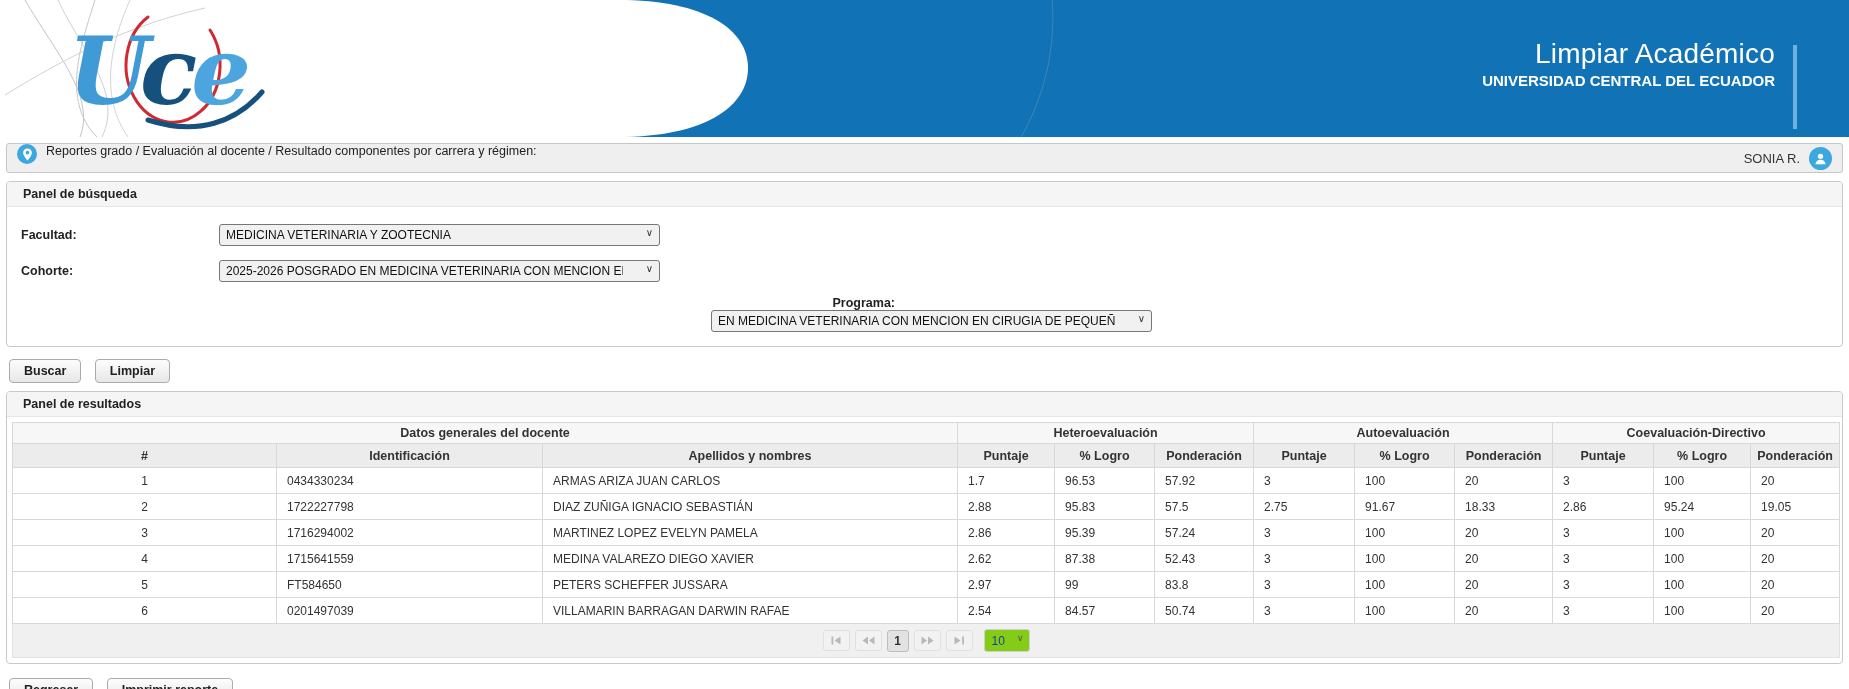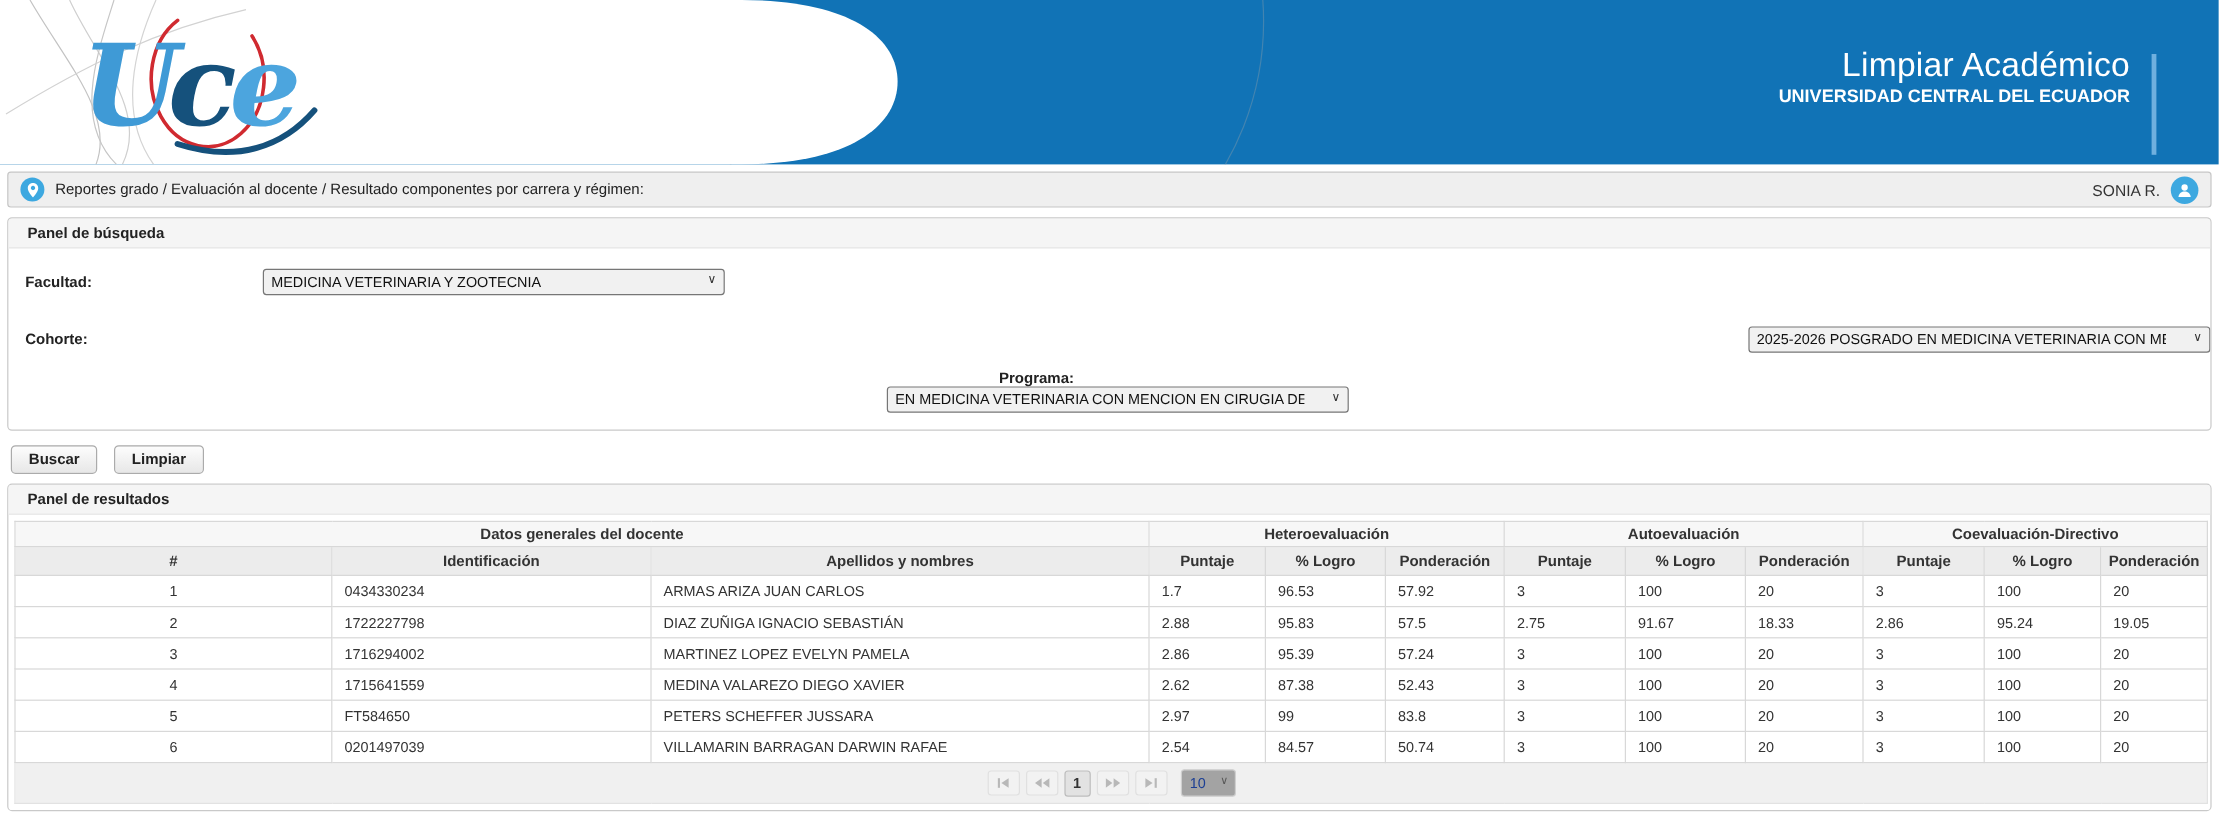--- a/index.html
+++ b/index.html
@@ -9,40 +9,40 @@
   
   .app-header { position:relative; height:137px; background:#1173B6; overflow:hidden; }
   .logo-svg { position:absolute; left:0; top:0; }
   .header-titles { position:absolute; right:74px; top:38px; text-align:right; color:#fff; }
   .sys-title { font-size:28px; font-weight:400; letter-spacing:0.2px; line-height:1.15; }
   .sys-sub { font-size:15px; font-weight:700; margin-top:2px; }
   .header-divider { position:absolute; right:52px; top:45px; width:4px; height:84px; background:#6FB0DF; }
 
   
   .breadcrumb-bar { margin:6px 6px 0 6px; height:30px; background:#efefef;
-    border:1px solid #c6c6c6; border-radius:3px; display:flex; align-items:center; padding:0 10px; }
+    border:1px solid #c6c6c6; border-radius:3px; display:flex; padding:0 10px; }
   .crumb-icon { width:20px; height:20px; border-radius:50%; background:#3DA8E0; display:flex;
     align-items:center; justify-content:center; margin-right:9px; flex:0 0 auto; }
   .breadcrumb-text { font-size:12.5px; color:#222; }
   .bc-right { margin-left:auto; display:flex; align-items:center; gap:9px; }
   .user-name { font-size:13px; color:#333; }
   .user-icon { width:23px; height:23px; border-radius:50%; background:#3DA8E0; display:flex;
     align-items:center; justify-content:center; }
 
   
   .panel { margin:8px 6px 0 6px; border:1px solid #c9c9c9; border-radius:4px; background:#fff; overflow:hidden; }
   .panel-header { background:#f5f5f5; border-bottom:1px solid #e6e6e6; padding:5px 0 5px 16px;
     font-size:12.5px; font-weight:bold; color:#222; }
 
   
   .form-body { padding:8px 0 14px 0; }
   .form-row { display:flex; align-items:center; margin-top:9px; padding-left:14px; }
   .form-label { width:198px; font-size:12.5px; font-weight:bold; color:#222; }
   .select-wrap { position:relative; display:inline-block; }
-  select { -webkit-appearance:none; appearance:none; width:385px; height:22px;
+  select { -webkit-appearance:none; appearance:none; width:441px; height:22px;
     border:1px solid #767676; border-radius:3px; background:#f1f1f1; font-size:12px;
     font-family:"Liberation Sans", sans-serif; color:#111; padding:0 36px 0 6px; }
   .select-wrap::after { content:"∨"; position:absolute; right:7px; top:3px; font-size:10px;
     color:#333; pointer-events:none; }
 
   .btn-row { margin:12px 6px 0 9px; }
   .btn { display:inline-block; border:1px solid #ababab; border-radius:4px;
     background:linear-gradient(#fdfdfd,#e7e7e7); font-size:12.5px; font-weight:bold;
     color:#222; padding:4px 14px; margin-right:9px; cursor:pointer;
     font-family:"Liberation Sans", sans-serif; }
@@ -58,21 +58,21 @@
   tbody td.center { text-align:center; }
   tfoot td { background:#f0f0f0; height:34px; border:1px solid #e2e2e2; }
   .pager { display:flex; align-items:center; justify-content:center; gap:5px; }
   .pg-btn { width:27px; height:21px; background:#f2f2f2; border:1px solid #e0e0e0;
     border-radius:3px; display:flex; align-items:center; justify-content:center; cursor:pointer; }
   .pg-btn svg { display:block; }
   .pg-current { width:22px; height:22px; background:#e2e2e2; border:1px solid #bdbdbd;
     border-radius:3px; display:flex; align-items:center; justify-content:center;
     font-size:12px; font-weight:bold; color:#333; cursor:pointer; }
   .pg-size { position:relative; margin-left:6px; }
-  .pg-size select { width:46px; height:23px; background:#a3a3a3; border:1px solid #cfcfcf;
+  .pg-size select { width:46px; height:23px; background:#84cc16; border:1px solid #cfcfcf;
     border-radius:3px; padding:0 16px 0 7px; font-size:12px; color:#1c3f94; }
   .pg-size::after { content:"∨"; position:absolute; right:6px; top:4px; font-size:9px;
     color:#555; pointer-events:none; }
 
   .footer-btns { margin:14px 6px 0 9px; }
 </style>
 </head>
 <body>
 
 <div class="app-header">
@@ -117,21 +117,21 @@
   <div class="panel-header">Panel de búsqueda</div>
   <div class="form-body">
     <div class="form-row">
       <span class="form-label">Facultad:</span>
       <span class="select-wrap">
         <select>
           <option>MEDICINA VETERINARIA Y ZOOTECNIA</option>
         </select>
       </span>
     </div>
-    <div class="form-row" style="margin-top:26px;justify-content:space-between;">
+    <div class="form-row" style="margin-top:14px;">
       <span class="form-label">Cohorte:</span>
       <span class="select-wrap">
         <select>
           <option>2025-2026 POSGRADO EN MEDICINA VETERINARIA CON MENCION EN CIRU</option>
         </select>
       </span>
     </div>
     <div class="form-row" style="margin-top:14px;flex-direction:column;">
       <span class="form-label">Programa:</span>
       <span class="select-wrap">

